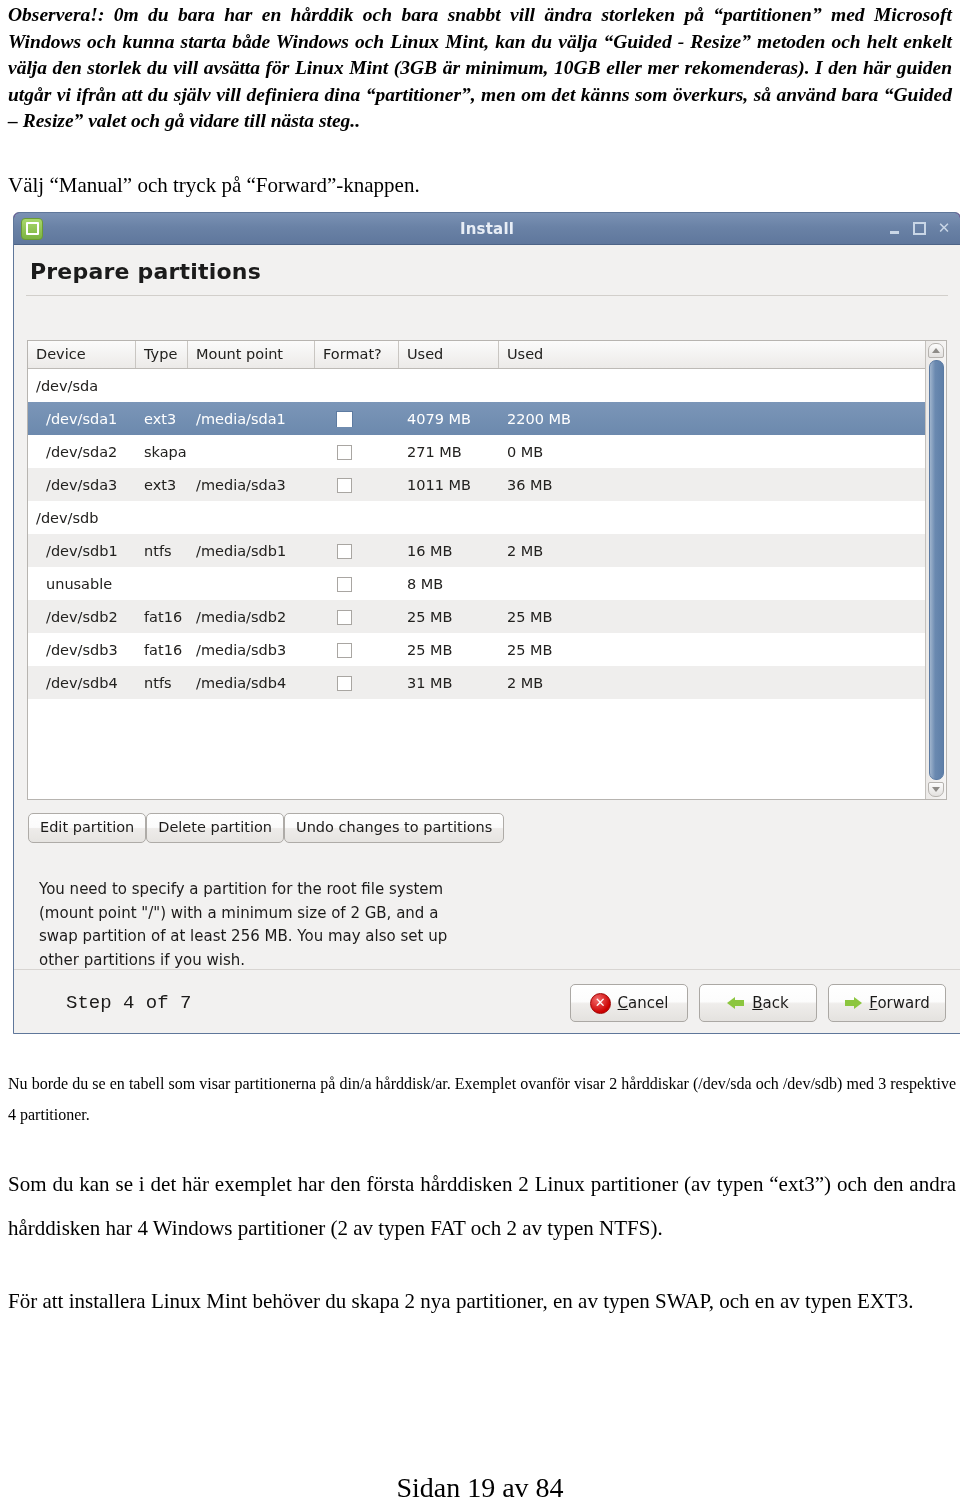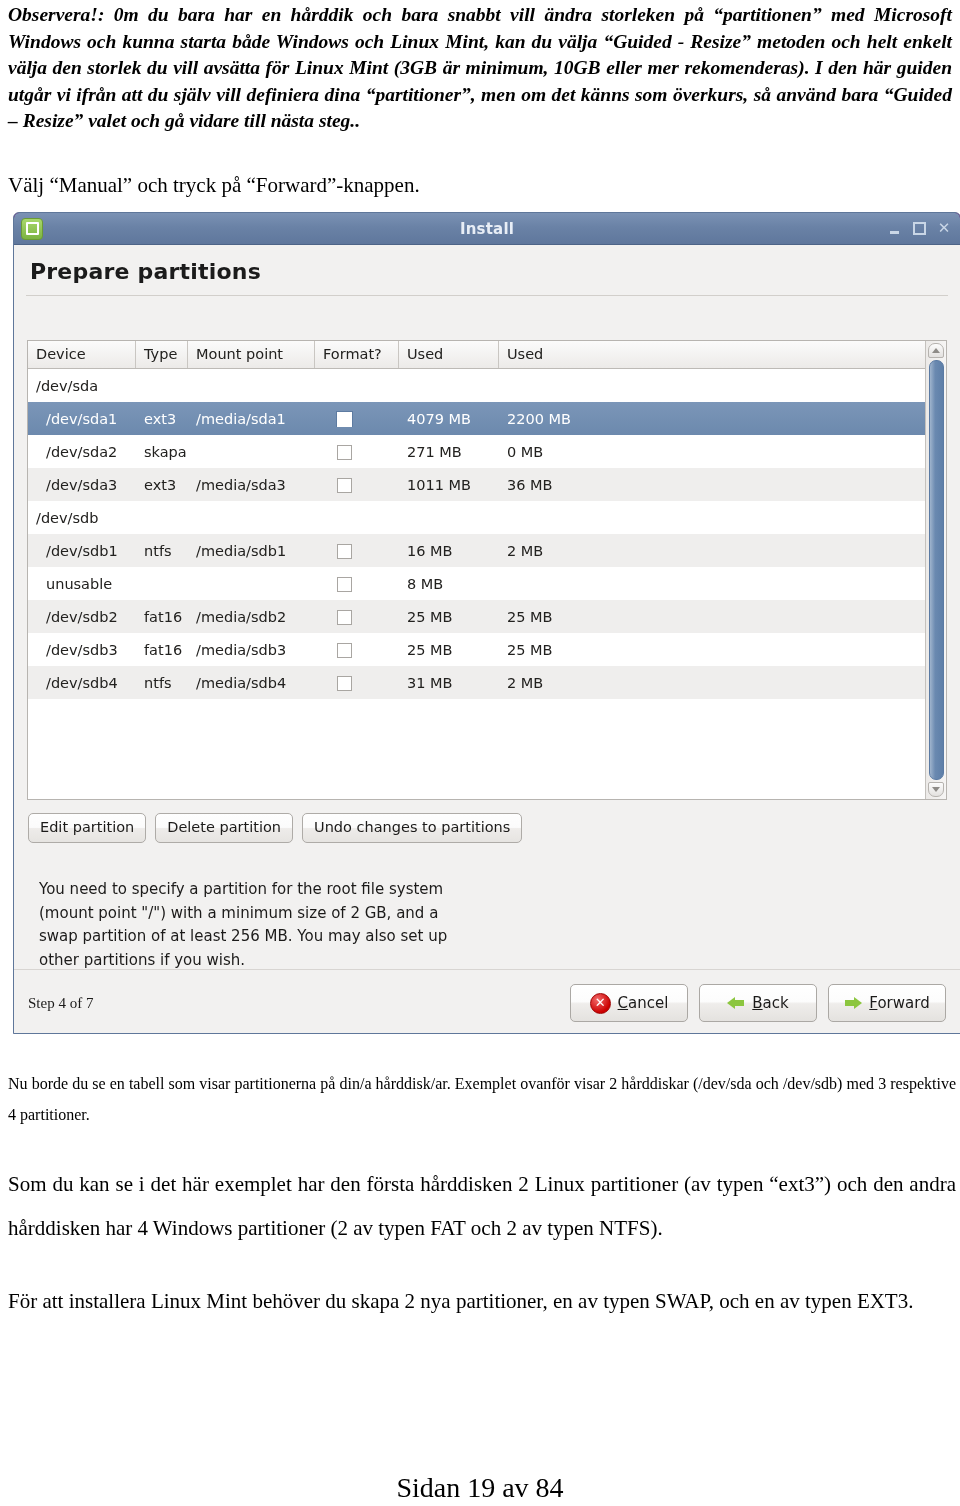--- a/index.html
+++ b/index.html
@@ -310,21 +310,20 @@
     border-radius: 7px;
     box-sizing: border-box;
   }
 
   
   .btnrow {
     position: absolute;
     left: 14px;
     top: 568px;
     display: flex;
-    gap: 9px;
     text-align: center;
   }
   .gbtn {
     background: linear-gradient(to bottom, #fefefe 0%, #fbfbfb 48%, #eeecea 52%, #e6e4e1 100%);
     border: 1px solid #aeaba7;
     border-radius: 5px;
     font-family: "DejaVu Sans", sans-serif;
     font-size: 14.5px;
     color: #1c1b1a;
     padding: 5px 11px 6px 11px;
@@ -350,23 +349,24 @@
     bottom: 0;
     height: 67px;
     background: #f2f1f0;
     border-top: 1px solid #d8d5d2;
     display: flex;
     align-items: center;
     padding: 0 14px;
     box-sizing: border-box;
   }
   .step-label {
-    font-family: Liberation Serif, serif;
-    font-size: 15px;
+    font-family: Liberation Mono, monospace;
+    font-size: 19px;
     color: #1c1b1a;
+    margin-left: 38px;
   }
   .nav-buttons {
     margin-left: auto;
     display: flex;
     gap: 11px;
   }
   .navbtn {
     background: linear-gradient(to bottom, #ffffff 0%, #fcfcfc 46%, #efedeb 52%, #e4e2df 100%);
     border: 1px solid #aba8a4;
     border-radius: 5px;

